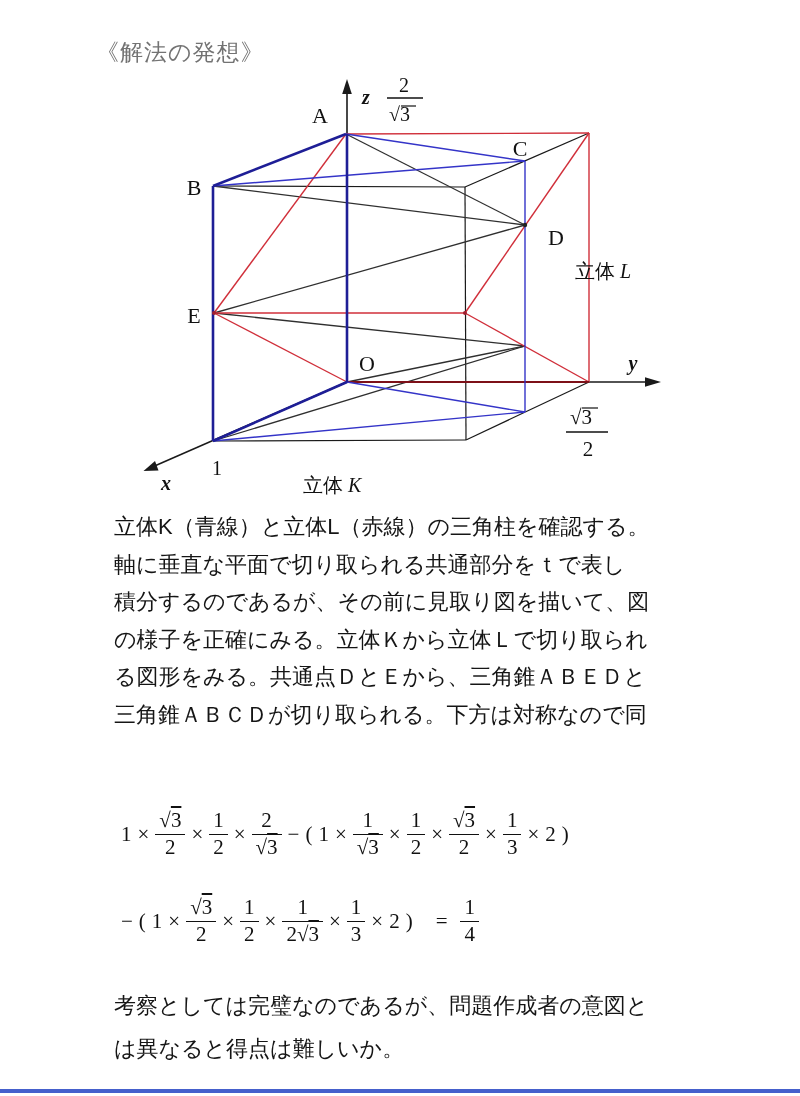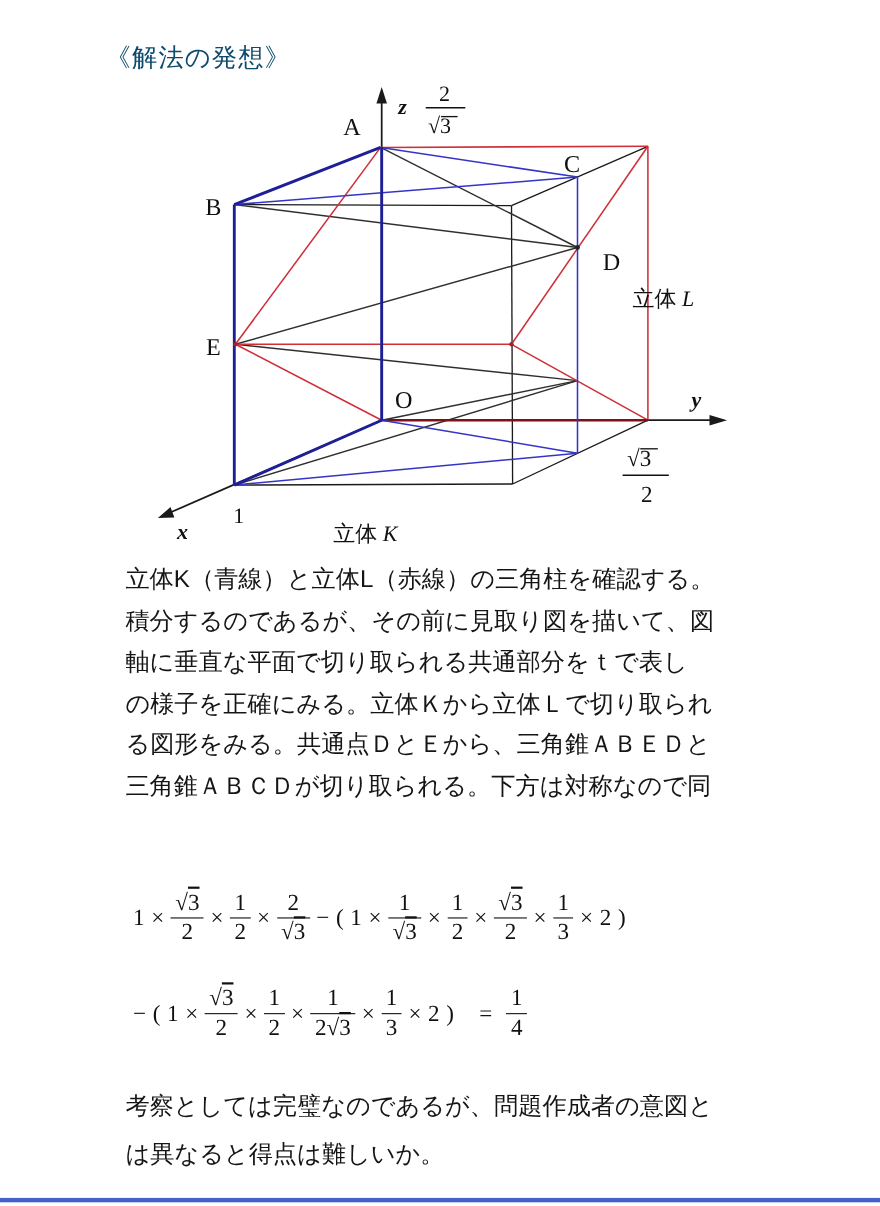--- a/index.html
+++ b/index.html
@@ -2,21 +2,21 @@
 <html><head>
 <meta charset="utf-8">
 <style>
   html,body{margin:0;padding:0;}
   body{
     width:800px;height:1096px;position:relative;background:#ffffff;
     font-family:"Liberation Sans",sans-serif;color:#111;overflow:hidden;
   }
   .page-title{
     position:absolute;left:96px;top:37px;font-size:23px;letter-spacing:1px;
-    font-family:"Liberation Sans",sans-serif;color:#0c4a6e;
+    font-family:"Liberation Sans",sans-serif;color:#737373;
   }
   .fig{position:absolute;left:0;top:0;}
   .fig text{font-family:"Liberation Serif",serif;fill:#111;}
   .para{
     position:absolute;left:114px;font-size:22px;color:#151515;
     font-family:"Liberation Sans",sans-serif;white-space:nowrap;
   }
   .para1{top:508px;line-height:37.5px;}
   .para2{top:984px;line-height:43px;}
   .math{
@@ -134,22 +134,22 @@
   <text x="303" y="492" font-size="20">
     <tspan>立体</tspan><tspan dx="5" font-style="italic">K</tspan>
   </text>
   <text x="575" y="278" font-size="20">
     <tspan>立体</tspan><tspan dx="5" font-style="italic">L</tspan>
   </text>
 </svg>
 
 <div class="para para1">
   <div>立体K（青線）と立体L（赤線）の三角柱を確認する。</div>
+  <div>軸に垂直な平面で切り取られる共通部分をｔで表し</div>
   <div>積分するのであるが、その前に見取り図を描いて、図</div>
-  <div>軸に垂直な平面で切り取られる共通部分をｔで表し</div>
   <div>の様子を正確にみる。立体Ｋから立体Ｌで切り取られ</div>
   <div>る図形をみる。共通点ＤとＥから、三角錐ＡＢＥＤと</div>
   <div>三角錐ＡＢＣＤが切り取られる。下方は対称なので同</div>
 </div>
 
 <div class="math math1">
     <span class="tok">1</span>
     <span class="tok">×</span>
     <span class="frac">
       <span class="num">√<span class="ovl">3</span></span>

